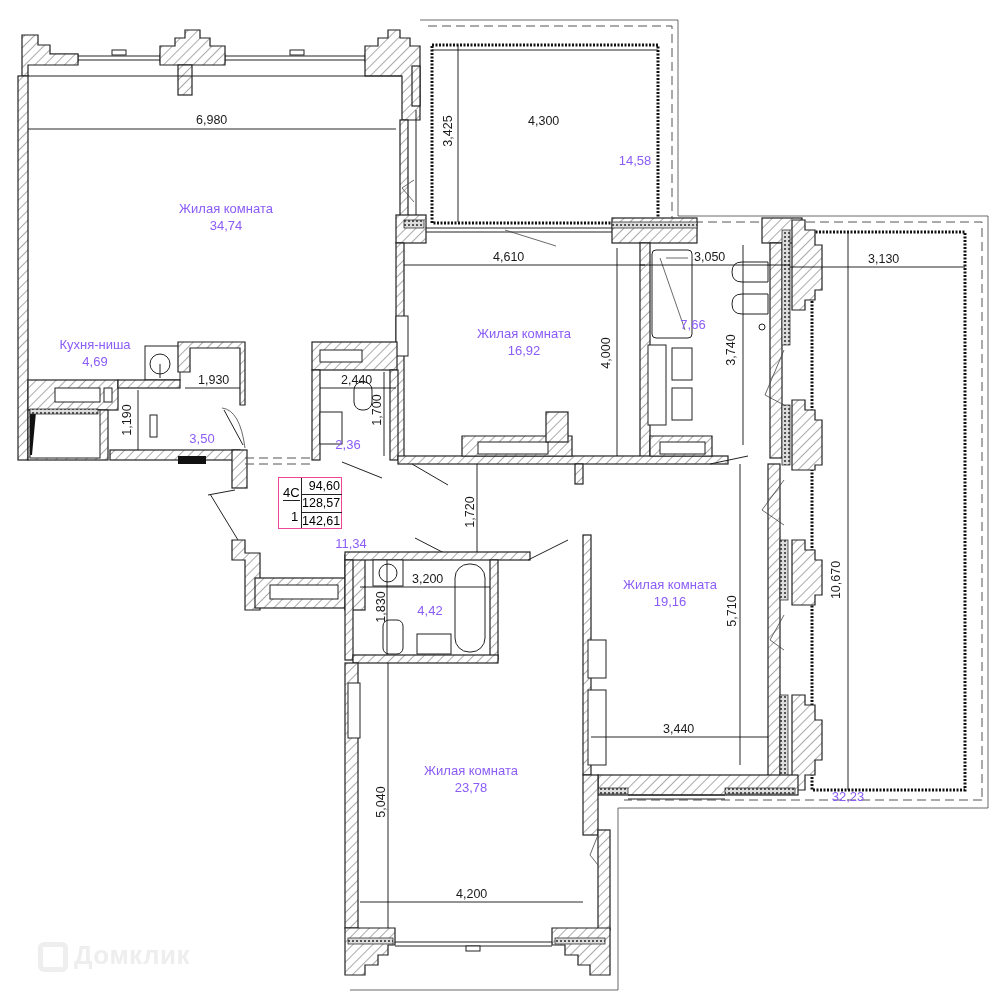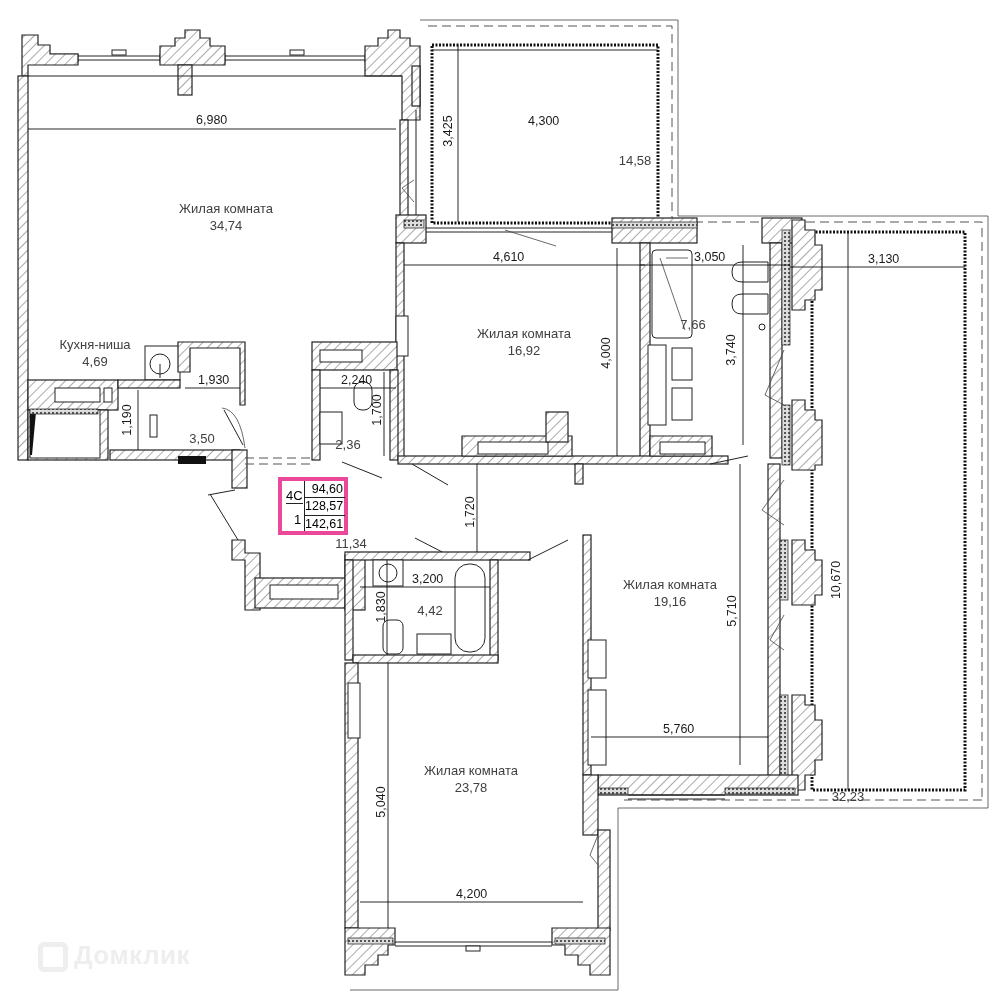--- a/index.html
+++ b/index.html
@@ -6,24 +6,24 @@
   body { width:1000px; height:1000px; overflow:hidden; position:relative; font-family:"Liberation Sans", sans-serif; }
   svg { position:absolute; left:0; top:0; }
   .wall { fill:url(#hatch); stroke:#222; stroke-width:1.2; }
   .ins { fill:url(#dots); stroke:#333; stroke-width:0.8; }
   .line { stroke:#222; stroke-width:1; fill:none; }
   .thin { stroke:#444; stroke-width:0.8; fill:none; }
   .dash { stroke:#555; stroke-width:1; fill:none; stroke-dasharray:9 5; }
   .dimline { stroke:#111; stroke-width:0.9; fill:none; }
   .fix { fill:#fff; stroke:#222; stroke-width:1; }
   .bal { fill:none; stroke:#111; stroke-width:3; stroke-dasharray:2 1.5; }
-  .lbl { position:absolute; font-size:13px; color:#404040; white-space:nowrap; text-align:center; line-height:17px; }
+  .lbl { position:absolute; font-size:13px; color:#8b5cf6; white-space:nowrap; text-align:center; line-height:17px; }
   .dim { position:absolute; font-size:12.5px; color:#1a1a1a; white-space:nowrap; line-height:14px; }
   .vert { transform:rotate(-90deg); transform-origin:center center; }
-  .infobox { position:absolute; left:278px; top:477px; width:62px; height:50px; border:4px solid #ec4899; background:#fff; font-size:13px; }
+  .infobox { position:absolute; left:278px; top:477px; width:62px; height:50px; border:1px solid #ec4899; background:#fff; font-size:13px; }
   .infobox .code { position:absolute; left:4px; top:8px; border-bottom:1px solid #222; line-height:14px; }
   .infobox .rooms { position:absolute; left:12px; top:32px; line-height:14px; }
   .infobox .col { position:absolute; left:22px; top:0; width:40px; height:50px; border-left:1px solid #222; }
   .infobox .cell { height:16.3px; border-bottom:1px solid #222; text-align:right; padding-right:2px; line-height:16px; font-size:12.5px; }
   .infobox .cell:last-child { border-bottom:none; }
   .watermark { position:absolute; left:38px; top:940px; color:#eeeeee; font-size:26px; font-weight:bold; letter-spacing:0.5px; }
   .watermark .wm-logo { display:inline-block; width:30px; height:30px; border:5px solid #eeeeee; border-radius:6px; vertical-align:middle; margin-right:6px; box-sizing:border-box; }
 </style>
 </head>
 <body>
@@ -280,27 +280,27 @@
 <div class="dim" style="left:528px;top:70px;margin-top:44px;">4,300</div>
 <div class="dim vert" style="left:432px;top:124px;">3,425</div>
 <div class="dim" style="left:493px;top:250px;">4,610</div>
 <div class="dim vert" style="left:590px;top:346px;">4,000</div>
 <div class="dim" style="left:694px;top:250px;">3,050</div>
 <div class="dim vert" style="left:715px;top:343px;">3,740</div>
 <div class="dim" style="left:868px;top:252px;">3,130</div>
 <div class="dim vert" style="left:817px;top:573px;">10,670</div>
 <div class="dim" style="left:198px;top:373px;">1,930</div>
 <div class="dim vert" style="left:111px;top:413px;">1,190</div>
-<div class="dim" style="left:341px;top:373px;">2,240</div>
+<div class="dim" style="left:341px;top:373px;">2,440</div>
 <div class="dim vert" style="left:361px;top:403px;">1,700</div>
 <div class="dim vert" style="left:454px;top:505px;">1,720</div>
 <div class="dim" style="left:412px;top:572px;">3,200</div>
 <div class="dim vert" style="left:365px;top:600px;">1,830</div>
 <div class="dim vert" style="left:716px;top:604px;">5,710</div>
-<div class="dim" style="left:663px;top:722px;">5,760</div>
+<div class="dim" style="left:663px;top:722px;">3,440</div>
 <div class="dim vert" style="left:365px;top:795px;">5,040</div>
 <div class="dim" style="left:456px;top:887px;">4,200</div>
 
 <div class="infobox">
   <span class="code">4С</span>
   <span class="rooms">1</span>
   <div class="col">
     <div class="cell">94,60</div>
     <div class="cell">128,57</div>
     <div class="cell">142,61</div>

